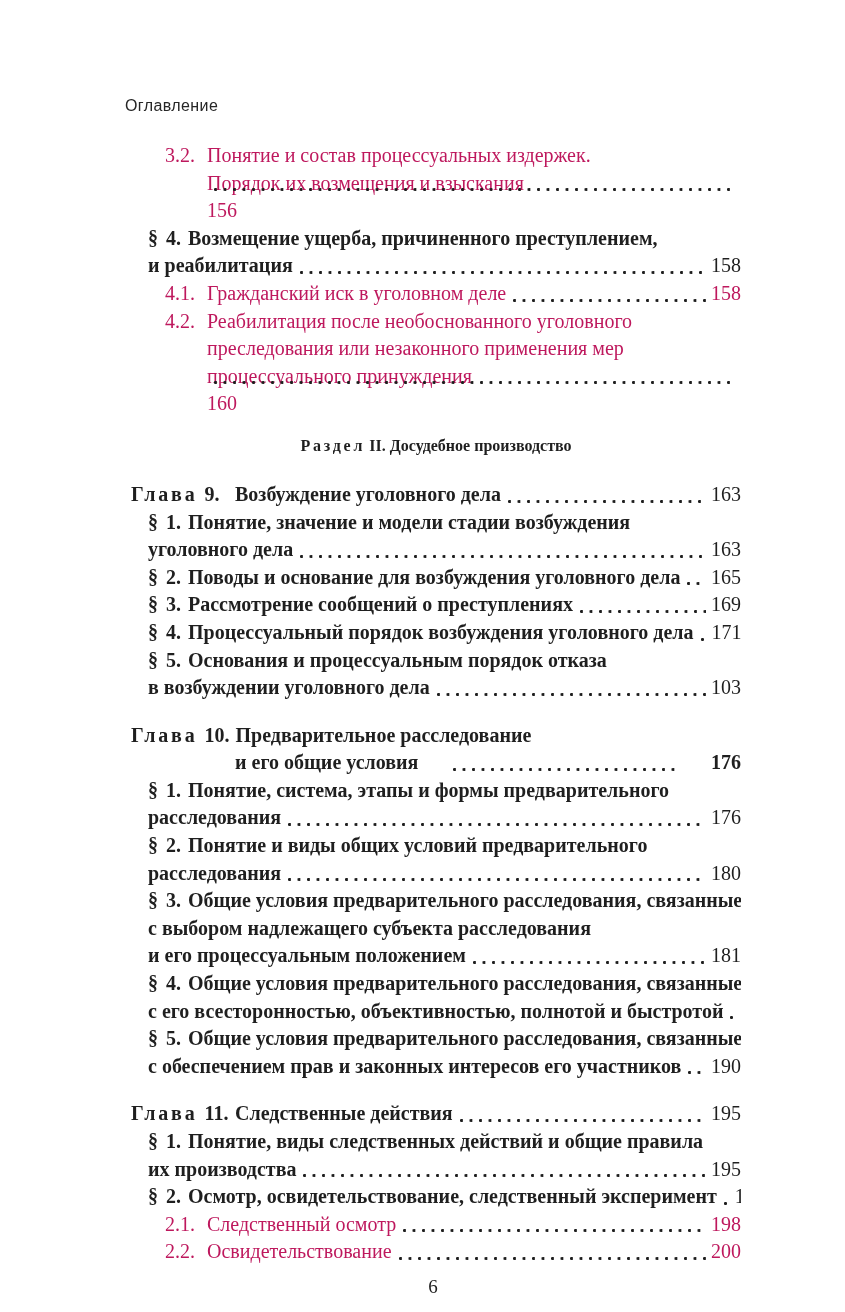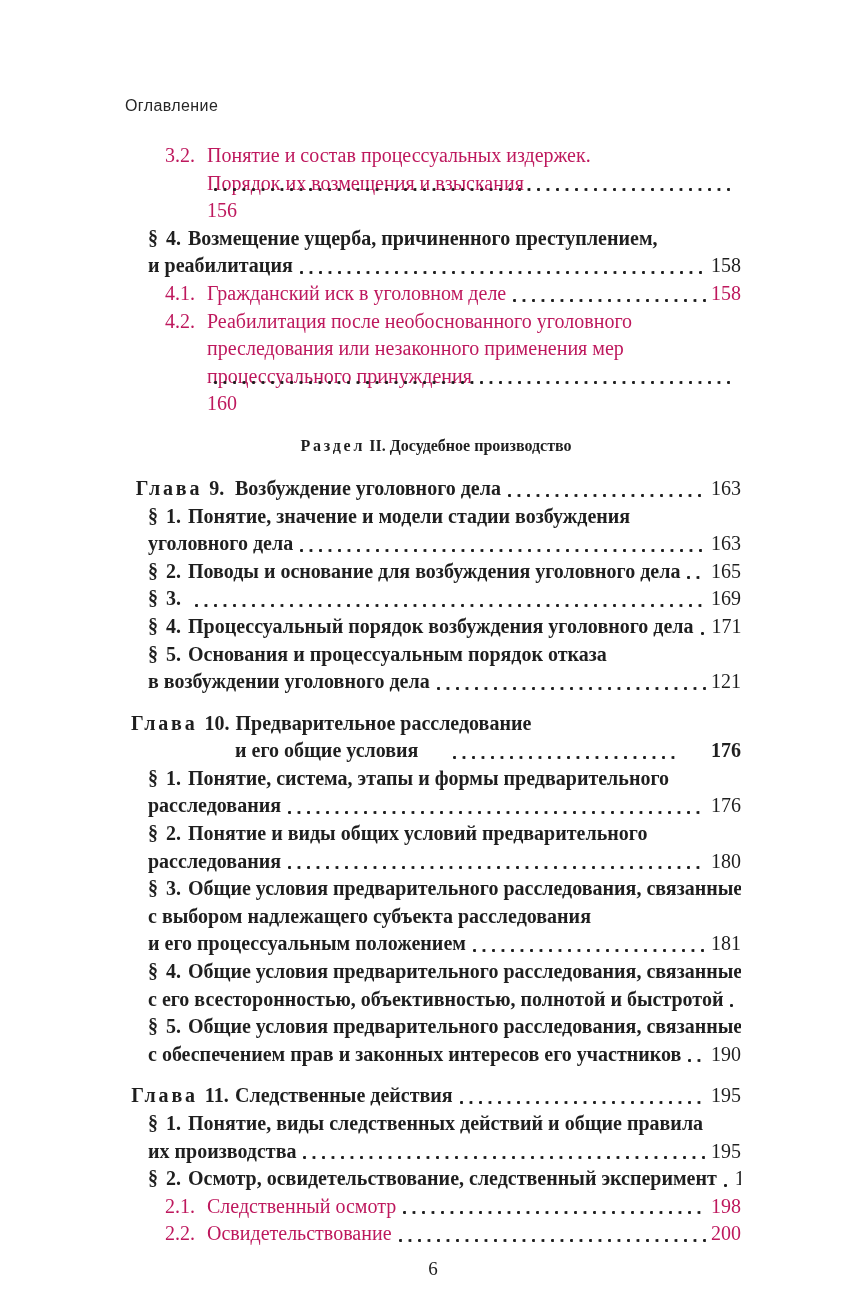--- a/index.html
+++ b/index.html
@@ -37,21 +37,21 @@
     background-image: radial-gradient(circle at 1.5px 1.5px, #1d1d1d 1.3px, rgba(0,0,0,0) 1.7px);
     background-size: 9.5px 3px;
     background-repeat: repeat-x;
   }
   .pg { font-weight: 400; flex: 0 0 auto; }
   .pg.pgb { font-weight: 700; }
 
   .e-para { padding-left: 17px; }
   .e-sub  { padding-left: 34px; color: #be185d; }
   .e-sub .cont { padding-left: 42px; flex-direction: column; }
-  .e-chapter { margin-top: 14px; text-align: center; }
+  .e-chapter { margin-top: 20px; }
   .e-chapter .cont { padding-left: 104px; gap: 28px; }
 
   .ch-label { display: inline-block; min-width: 98px; margin-right: 6px; white-space: nowrap; }
   .ch-num { margin-left: 7px; }
   .spaced-word { letter-spacing: 2.8px; }
   .para-label { margin-right: 7px; word-spacing: 3px; white-space: nowrap; }
   .sub-label { display: inline-block; min-width: 35px; margin-right: 7px; white-space: nowrap; }
 
   .section-heading {
     text-align: center;
@@ -141,41 +141,42 @@
         <div class="line">
           <span class="para-label">§ 2.</span>
           <span class="txt">Поводы и основание для возбуждения уголовного дела</span>
           <span class="leader"></span>
           <span class="pg">165</span>
         </div>
       </div>
       <div class="entry e-para bold">
         <div class="line">
           <span class="para-label">§ 3.</span>
+          <span class="txt">Рассмотрение сообщений о преступлениях</span>
           <span class="leader"></span>
           <span class="pg">169</span>
         </div>
       </div>
       <div class="entry e-para bold">
         <div class="line">
           <span class="para-label">§ 4.</span>
           <span class="txt">Процессуальный порядок возбуждения уголовного дела</span>
           <span class="leader"></span>
           <span class="pg">171</span>
         </div>
       </div>
       <div class="entry e-para bold">
         <div class="line">
           <span class="para-label">§ 5.</span>
           <span class="txt">Основания и процессуальным порядок отказа</span>
         </div>
         <div class="line cont">
           <span class="txt">в возбуждении уголовного дела</span>
           <span class="leader"></span>
-          <span class="pg">121</span>
+          <span class="pg">103</span>
         </div>
       </div>
       <div class="entry e-chapter bold">
         <div class="line">
           <span class="ch-label"><span class="spaced-word">Глава</span><span class="ch-num">10.</span></span>
           <span class="txt">Предварительное расследование</span>
         </div>
         <div class="line cont">
           <span class="txt">и его общие условия</span>
           <span class="leader"></span>

